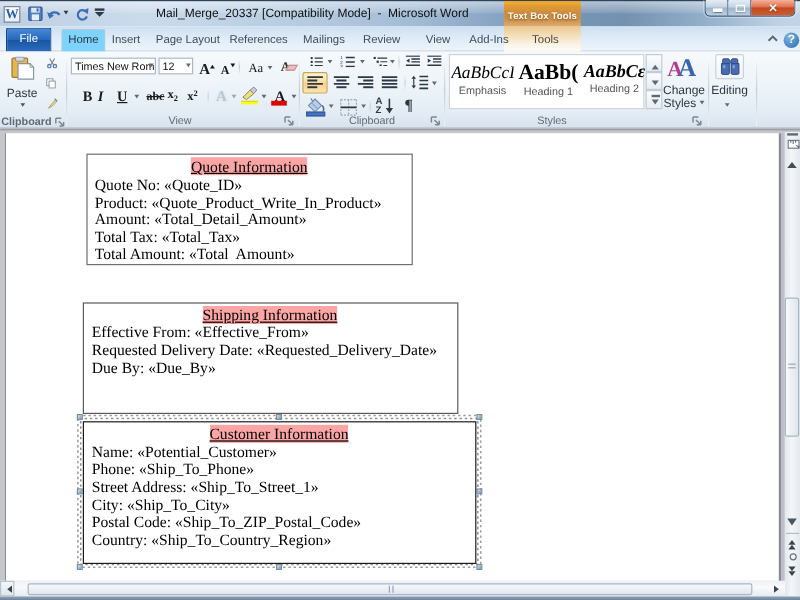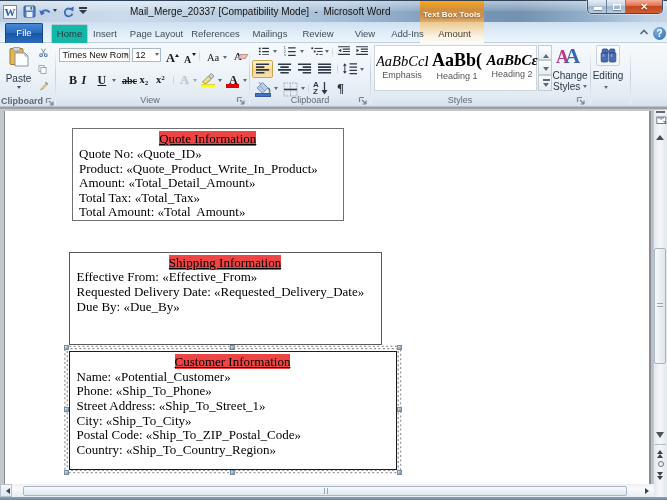--- a/index.html
+++ b/index.html
@@ -21,21 +21,21 @@
 .wbtn { position:relative; width:20px; background:linear-gradient(to bottom,#e4edf6 0%,#c3d4e4 45%,#9db4ca 52%,#bdd0e2 100%); border-right:1px solid #6c8299; }
 .wbtn:last-child { border-right:none; }
 #btn-close { width:37px; background:linear-gradient(to bottom,#f5b09a 0%,#e0704e 45%,#c04a20 50%,#d25c31 100%); }
 .wglyph { position:absolute; left:0; right:0; text-align:center; color:#fff; }
 
 
 #tabrow { position:absolute; left:0; top:22px; width:667px; height:21px;
   background:linear-gradient(to bottom,#cddff0 0%, #dfecf8 50%, #ecf4fb 100%); border-bottom:1px solid #c3cfdb; }
 .tab { position:absolute; top:25px; height:18px; font-size:9.5px; color:#404d59; text-align:center; line-height:17px; }
 #tab-file { left:5px; top:23px; width:38px; height:20px; color:#fff; background:linear-gradient(to bottom,#4788d8 0%,#2767b9 49%,#1955a5 50%,#2e6cbd 100%); border-radius:2px 2px 0 0; border:1px solid #16458c; border-bottom:none; }
-#tab-home { top:24px; background:#14b8a6; border:1px solid #bbc8d4; border-bottom:1px solid #fff; border-radius:2px 2px 0 0; color:#2b3742; height:20px; }
+#tab-home { top:24px; background:#7dd3fc; border:1px solid #bbc8d4; border-bottom:1px solid #fff; border-radius:2px 2px 0 0; color:#2b3742; height:20px; }
 
 
 #ctx-head { position:absolute; left:420px; top:1px; width:64px; height:21px; background:linear-gradient(to bottom,#e9a02a 0%,#d18f3e 35%,#cc8f4b 65%,#ddad6e 100%); border-top:2px solid #ffa416; text-align:center; }
 #ctx-head span { white-space:nowrap; font-size:8px; font-weight:bold; color:#fff; line-height:18px; text-shadow:0 1px 2px rgba(130,70,0,.9); letter-spacing:.1px; }
 #ctx-tabbg { position:absolute; left:420px; top:22px; width:64px; height:21px; background:linear-gradient(to bottom, #ecc98f 0%, #f2deb9 35%, #fbf5e9 75%, #fdfbf5 100%); }
 
 #collapsebtn { position:absolute; left:638px; top:28px; width:12px; height:10px; color:#51606e; font-size:9px; line-height:10px; text-align:center; }
 #helpbtn { position:absolute; left:653px; top:27px; width:13px; height:13px; border-radius:50%; background:radial-gradient(circle at 35% 30%, #7fb2e0, #2a6bb0); color:#fff; font-size:10px; font-weight:bold; text-align:center; line-height:13px; }
 
 
@@ -59,21 +59,21 @@
 .sgbtn { position:absolute; left:538px; width:14px; height:15px; background:linear-gradient(to bottom,#fcfdfe,#e8edf2); border:1px solid #c2ccd6; text-align:center; }
 
 
 #docarea { position:absolute; left:0; top:109px; width:667px; height:375px; background:#c5c8cb; }
 #page { position:absolute; left:3.5px; top:2px; width:647.5px; height:373px; background:#ffffff; border-left:1.5px solid #8a8d92; border-right:2px solid #8a8d92; }
 #pageshadow { position:absolute; left:651px; top:2px; width:1.5px; height:373px; background:#b9bfc7; }
 
 .tbox { position:absolute; border:1px solid #151515; font-family:"Liberation Serif", serif; font-size:13px; color:#000; line-height:14.65px; }
 .tbox .inner { position:absolute; left:8px; top:1px; right:8px; }
 .tbox .title { display:block; text-align:center; }
-.tbox .title span { background:#ef4444; text-decoration:underline; }
+.tbox .title span { background:#fca5a5; text-decoration:underline; }
 
 
 .handle { position:absolute; width:5px; height:5px; background:linear-gradient(135deg,#e8f0f8 0%,#9db5cc 55%,#6d8cab); border:1px solid #7a8ea2; }
 
 
 #vscroll { position:absolute; left:654px; top:110px; width:13px; height:387px; background:linear-gradient(to right,#e3e8ee,#f4f6f9 45%,#e3e8ee); }
 #hscroll { position:absolute; left:0; top:484px; width:654px; height:13px; background:linear-gradient(to bottom,#eef1f5,#f8fafb 40%,#e7ebf0); }
 #vthumb { position:absolute; left:654px; top:248px; width:12px; height:116px; background:linear-gradient(to right,#f8fafc,#dde5ec); border:1px solid #a9b6c2; border-radius:2px; }
 #hthumb { position:absolute; left:23px; top:486px; width:604px; height:10px; background:linear-gradient(to bottom,#f8fafb,#dfe7ee); border:1px solid #a9b6c2; border-radius:2px; }
 #statusstrip { position:absolute; left:0; top:497px; width:667px; height:3px; background:linear-gradient(to bottom,#8fa3b8,#6b839c); }
@@ -129,21 +129,21 @@
 <div id="ctx-tabbg"></div>
 <div class="tab" id="tab-file">File</div>
 <div class="tab" id="tab-home" style="left:51px; width:37px;">Home</div>
 <div class="tab" style="left:87px; width:36px;">Insert</div>
 <div class="tab" style="left:125px; width:63px;">Page Layout</div>
 <div class="tab" style="left:186px; width:59px;">References</div>
 <div class="tab" style="left:247px; width:46px;">Mailings</div>
 <div class="tab" style="left:298px; width:40px;">Review</div>
 <div class="tab" style="left:350px; width:30px;">View</div>
 <div class="tab" style="left:386px; width:43px;">Add-Ins</div>
-<div class="tab" style="left:431px; width:47px; color:#4d4339;">Amount</div>
+<div class="tab" style="left:431px; width:47px; color:#4d4339;">Tools</div>
 <div id="collapsebtn"><svg width="10" height="8" viewBox="0 0 10 8">
       <path d="M1.5 6 L5 2.5 L8.5 6" fill="none" stroke="#5a6673" stroke-width="1.6"></path>
     </svg></div>
 <div id="helpbtn">?</div>
 
 <div id="ribbon"></div>
 <div id="ribbon2"></div>
 <div id="ribbon-content">
 
 <svg class="abs" style="left:9px; top:47px;" width="20" height="20" viewBox="0 0 20 20">

